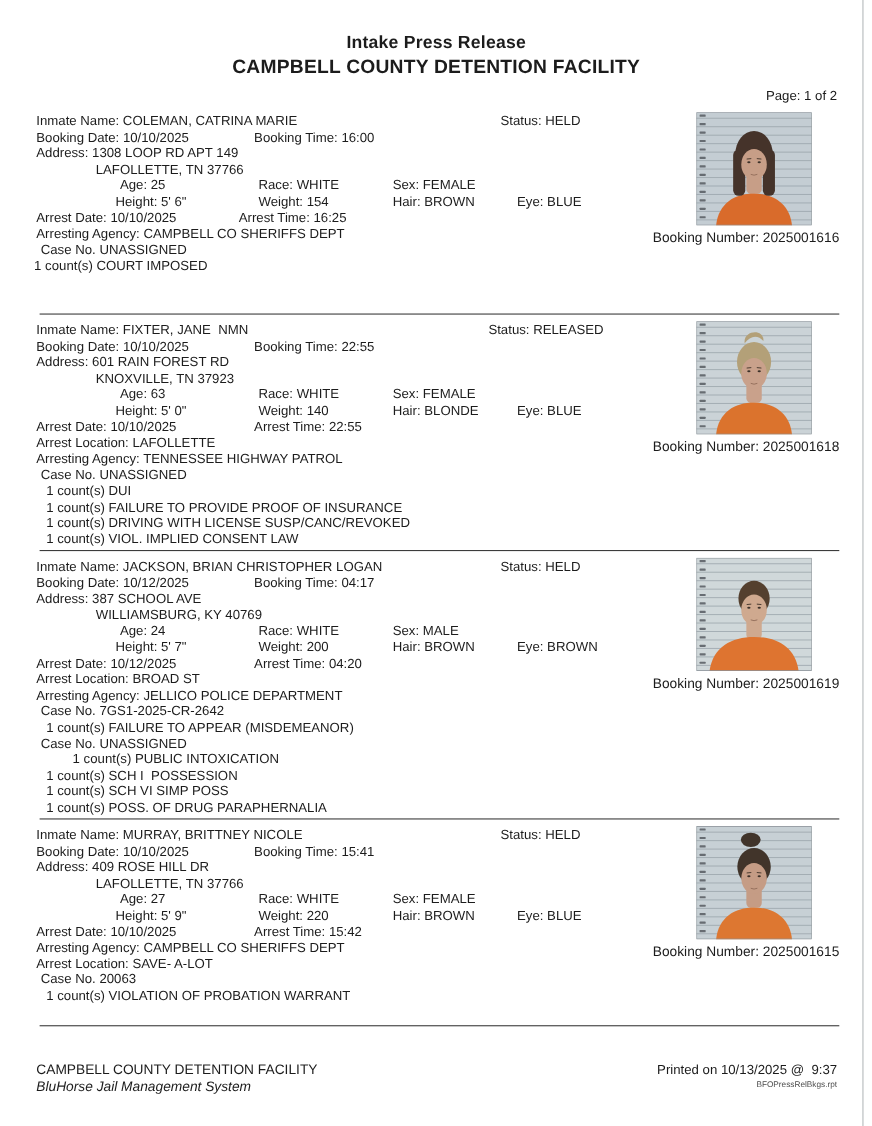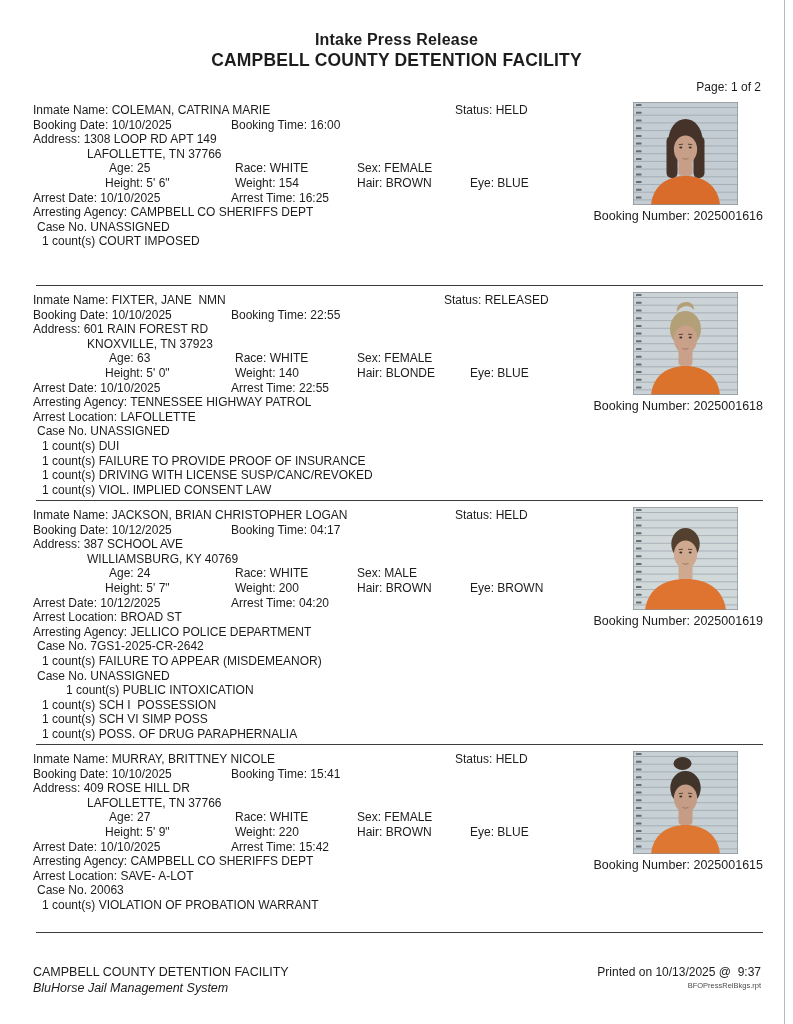--- a/index.html
+++ b/index.html
@@ -57,30 +57,30 @@
             <span class="cell" style="left: 357px;">Sex: FEMALE</span>
           </div>
           <div class="line">
             <span class="cell" style="left: 105px;">Height: 5' 6"</span>
             <span class="cell" style="left: 235px;">Weight: 154</span>
             <span class="cell" style="left: 357px;">Hair: BROWN</span>
             <span class="cell" style="left: 470px;">Eye: BLUE</span>
           </div>
           <div class="line">
             <span class="cell" style="left: 33px;">Arrest Date: 10/10/2025</span>
-            <span class="cell" style="left: 231px;">Arrest Time: 16:25</span>
+            <span class="cell" style="left: 217px;">Arrest Time: 16:25</span>
           </div>
           <div class="line">
             <span class="cell" style="left: 33px;">Arresting Agency: CAMPBELL CO SHERIFFS DEPT</span>
           </div>
           <div class="line">
             <span class="cell" style="left: 37px;">Case No. UNASSIGNED</span>
           </div>
           <div class="line">
-            <span class="cell" style="left: 42px;">1 count(s) COURT IMPOSED</span>
+            <span class="cell" style="left: 31px;">1 count(s) COURT IMPOSED</span>
           </div>
         </div>
     <svg class="mug" viewBox="0 0 105 103" xmlns="http://www.w3.org/2000/svg">
           <rect x="0" y="0" width="105" height="103" fill="#c4cdd3"></rect>
           <line x1="0" y1="5.5" x2="105" y2="5.5" stroke="#98a2a9" stroke-width="0.7"></line>
           <rect x="3" y="2.1" width="5.5" height="2" rx="0.5" fill="#565b60" opacity="0.85"></rect>
           <line x1="0" y1="13.2" x2="105" y2="13.2" stroke="#98a2a9" stroke-width="0.7"></line>
           <rect x="3" y="9.8" width="5.5" height="2" rx="0.5" fill="#565b60" opacity="0.85"></rect>
           <line x1="0" y1="20.9" x2="105" y2="20.9" stroke="#98a2a9" stroke-width="0.7"></line>
           <rect x="3" y="17.5" width="5.5" height="2" rx="0.5" fill="#565b60" opacity="0.85"></rect>
@@ -143,24 +143,24 @@
             <span class="cell" style="left: 105px;">Height: 5' 0"</span>
             <span class="cell" style="left: 235px;">Weight: 140</span>
             <span class="cell" style="left: 357px;">Hair: BLONDE</span>
             <span class="cell" style="left: 470px;">Eye: BLUE</span>
           </div>
           <div class="line">
             <span class="cell" style="left: 33px;">Arrest Date: 10/10/2025</span>
             <span class="cell" style="left: 231px;">Arrest Time: 22:55</span>
           </div>
           <div class="line">
+            <span class="cell" style="left: 33px;">Arrest Location: LAFOLLETTE</span>
+          </div>
+          <div class="line">
             <span class="cell" style="left: 33px;">Arresting Agency: TENNESSEE HIGHWAY PATROL</span>
-          </div>
-          <div class="line">
-            <span class="cell" style="left: 33px;">Arrest Location: LAFOLLETTE</span>
           </div>
           <div class="line">
             <span class="cell" style="left: 37px;">Case No. UNASSIGNED</span>
           </div>
           <div class="line">
             <span class="cell" style="left: 42px;">1 count(s) DUI</span>
           </div>
           <div class="line">
             <span class="cell" style="left: 42px;">1 count(s) FAILURE TO PROVIDE PROOF OF INSURANCE</span>
           </div>

